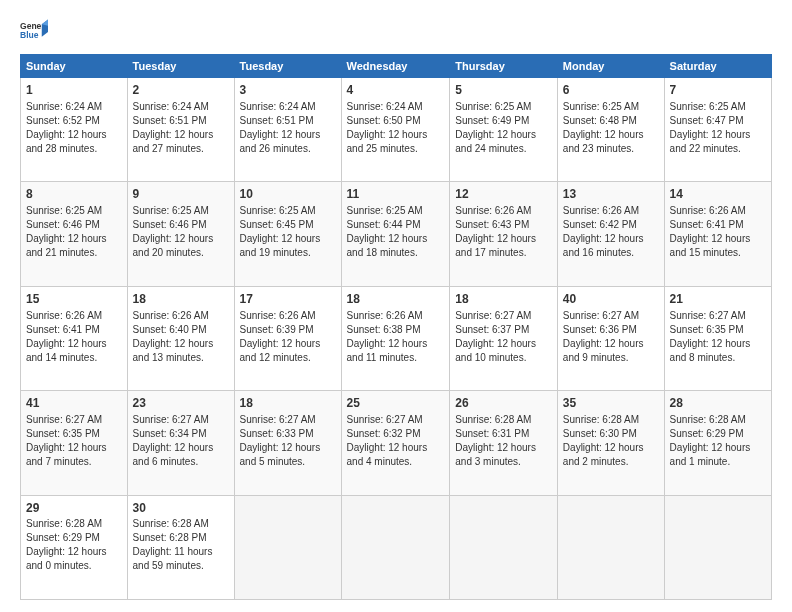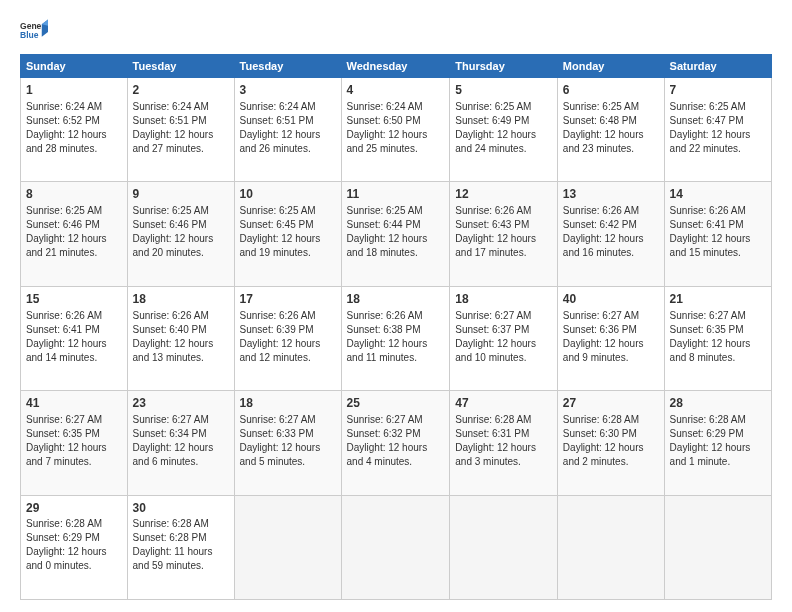--- a/index.html
+++ b/index.html
@@ -226,25 +226,25 @@
           </td>
           <td>
             <span class="day-num">18</span>
             <div class="day-info">Sunrise: 6:27 AM<br>Sunset: 6:33 PM<br>Daylight: 12 hours<br>and 5 minutes.</div>
           </td>
           <td>
             <span class="day-num">25</span>
             <div class="day-info">Sunrise: 6:27 AM<br>Sunset: 6:32 PM<br>Daylight: 12 hours<br>and 4 minutes.</div>
           </td>
           <td>
-            <span class="day-num">47</span>
+            <span class="day-num">26</span>
             <div class="day-info">Sunrise: 6:28 AM<br>Sunset: 6:31 PM<br>Daylight: 12 hours<br>and 3 minutes.</div>
           </td>
           <td>
-            <span class="day-num">27</span>
+            <span class="day-num">35</span>
             <div class="day-info">Sunrise: 6:28 AM<br>Sunset: 6:30 PM<br>Daylight: 12 hours<br>and 2 minutes.</div>
           </td>
           <td>
             <span class="day-num">28</span>
             <div class="day-info">Sunrise: 6:28 AM<br>Sunset: 6:29 PM<br>Daylight: 12 hours<br>and 1 minute.</div>
           </td>
         </tr>
         <tr class="row-white">
           <td>
             <span class="day-num">29</span>

